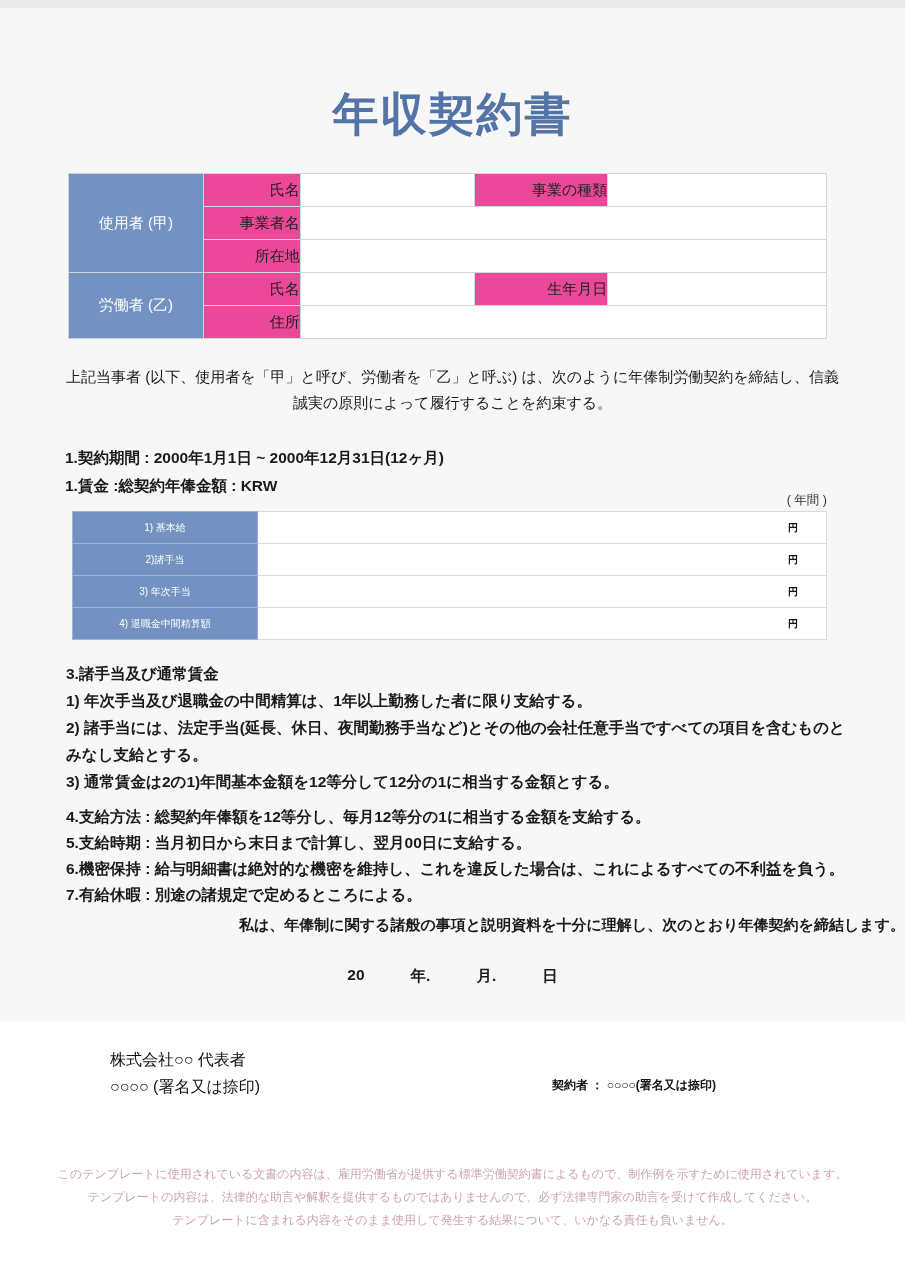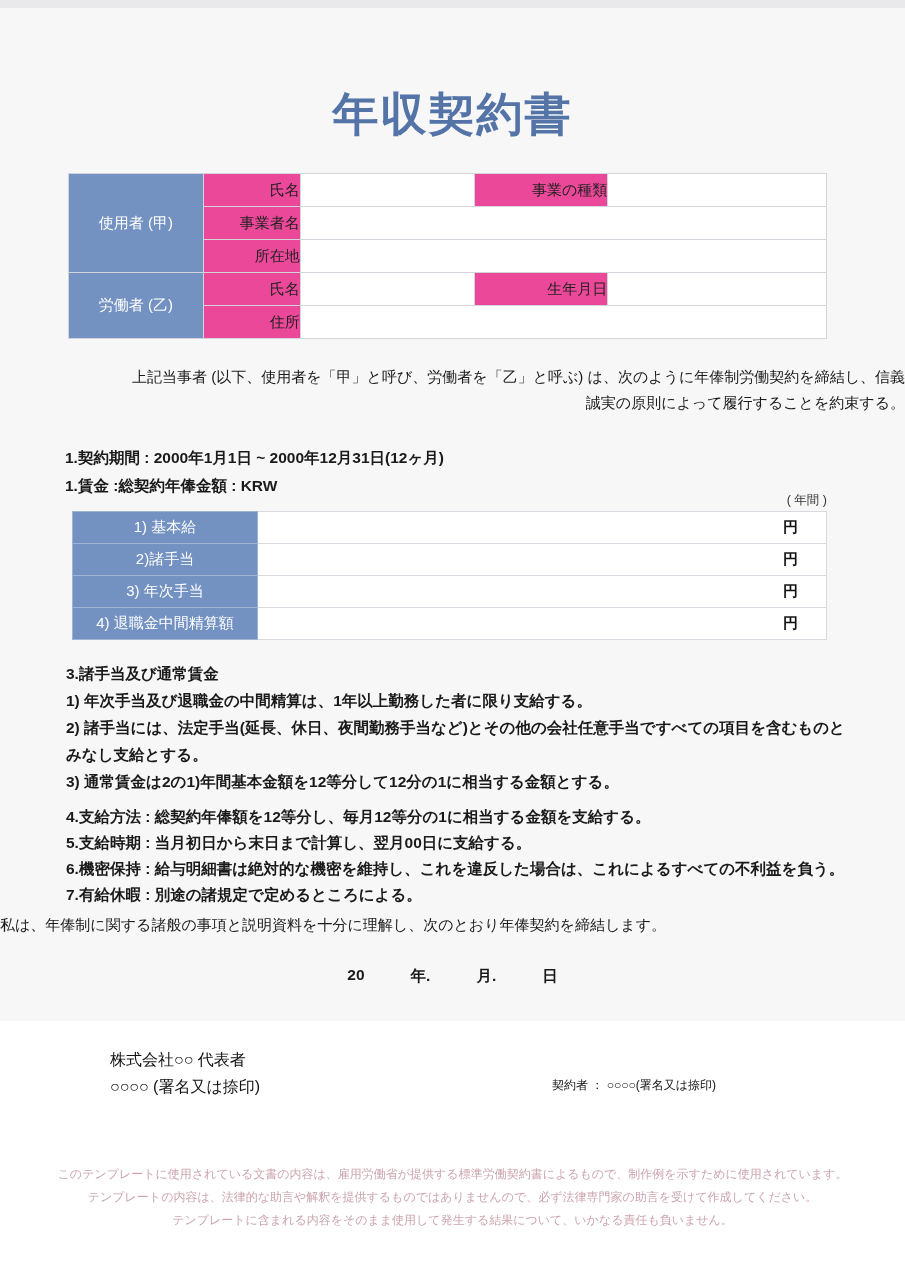--- a/index.html
+++ b/index.html
@@ -25,37 +25,37 @@
   .parties td { height:33px; font-size:15px; border:1px solid #d2d5da; }
   .parties td.blue {
     background:#7392c1; color:#ffffff; text-align:center;
     font-weight:500; border-color:#cfd4db;
   }
   .parties td.lbl { background:#ec4899; text-align:right; color:#222; }
   .parties td.inp { background:#ffffff; }
   
   .intro {
     position:absolute; top:356px; left:0; width:100%;
-    text-align:right; font-size:15px; line-height:26px; font-weight:500;
+    text-align:center; font-size:15px; line-height:26px; font-weight:500;
   }
   
   .clause12 {
     position:absolute; top:436px; left:65px; width:790px;
     font-size:15.5px; font-weight:700; line-height:28px;
   }
   .year-note {
     position:absolute; top:484px; right:78px;
     font-size:12.5px; color:#333; font-weight:500;
   }
   
   .salary {
     position:absolute; top:503px; left:72px; width:755px;
     border:1.5px solid #c6cad1;
   }
-  .salary td { height:32px; font-size:15px; border:1px solid #d7dade; }
+  .salary td { height:32px; font-size:10px; border:1px solid #d7dade; }
   .salary td.blue {
     width:185px; background:#7392c1; color:#ffffff; text-align:center;
     font-weight:500; border-color:#9fb4d4;
   }
   .salary td.val {
     background:#ffffff; text-align:right; padding-right:28px;
     font-weight:700; color:#111;
   }
   
   .clause3 {
@@ -63,36 +63,36 @@
     font-size:15.5px; font-weight:700; line-height:27px;
   }
   
   .clauses47 {
     position:absolute; top:796px; left:66px; width:792px;
     font-size:15.5px; font-weight:700; line-height:26px;
   }
   
   .statement {
     position:absolute; top:908px; left:0; width:100%;
-    text-align:left; font-size:15px; font-weight:400;
+    text-align:right; font-size:15px; font-weight:700;
   }
   .date-line {
     position:absolute; top:958px; left:0; width:100%;
     display:flex; justify-content:center; gap:46px;
     font-size:15.5px; font-weight:600;
   }
   
   .footer { position:absolute; top:1013px; left:0; width:100%; height:267px; background:#ffffff; }
   .company {
     position:absolute; top:25px; left:110px;
     font-size:16px; line-height:27px; color:#111; font-weight:500;
   }
   .contractor {
     position:absolute; top:56px; left:552px;
-    font-size:12px; color:#111; font-weight:400;
+    font-size:12px; color:#111; font-weight:700;
   }
   .disclaimer {
     position:absolute; top:142px; left:0; width:100%;
     text-align:center; font-size:12px; line-height:23px;
     color:#cba4ae; font-weight:500;
   }
 </style>
 </head>
 <body>
 

